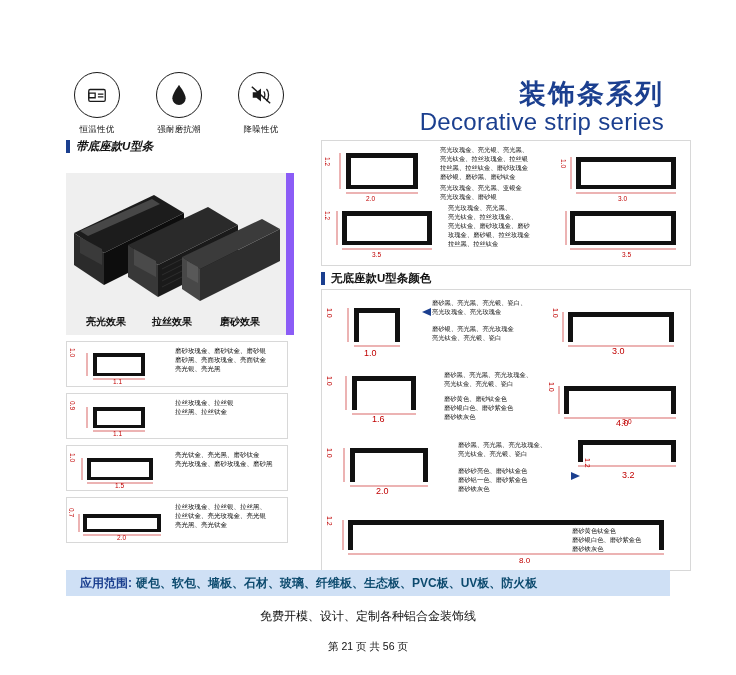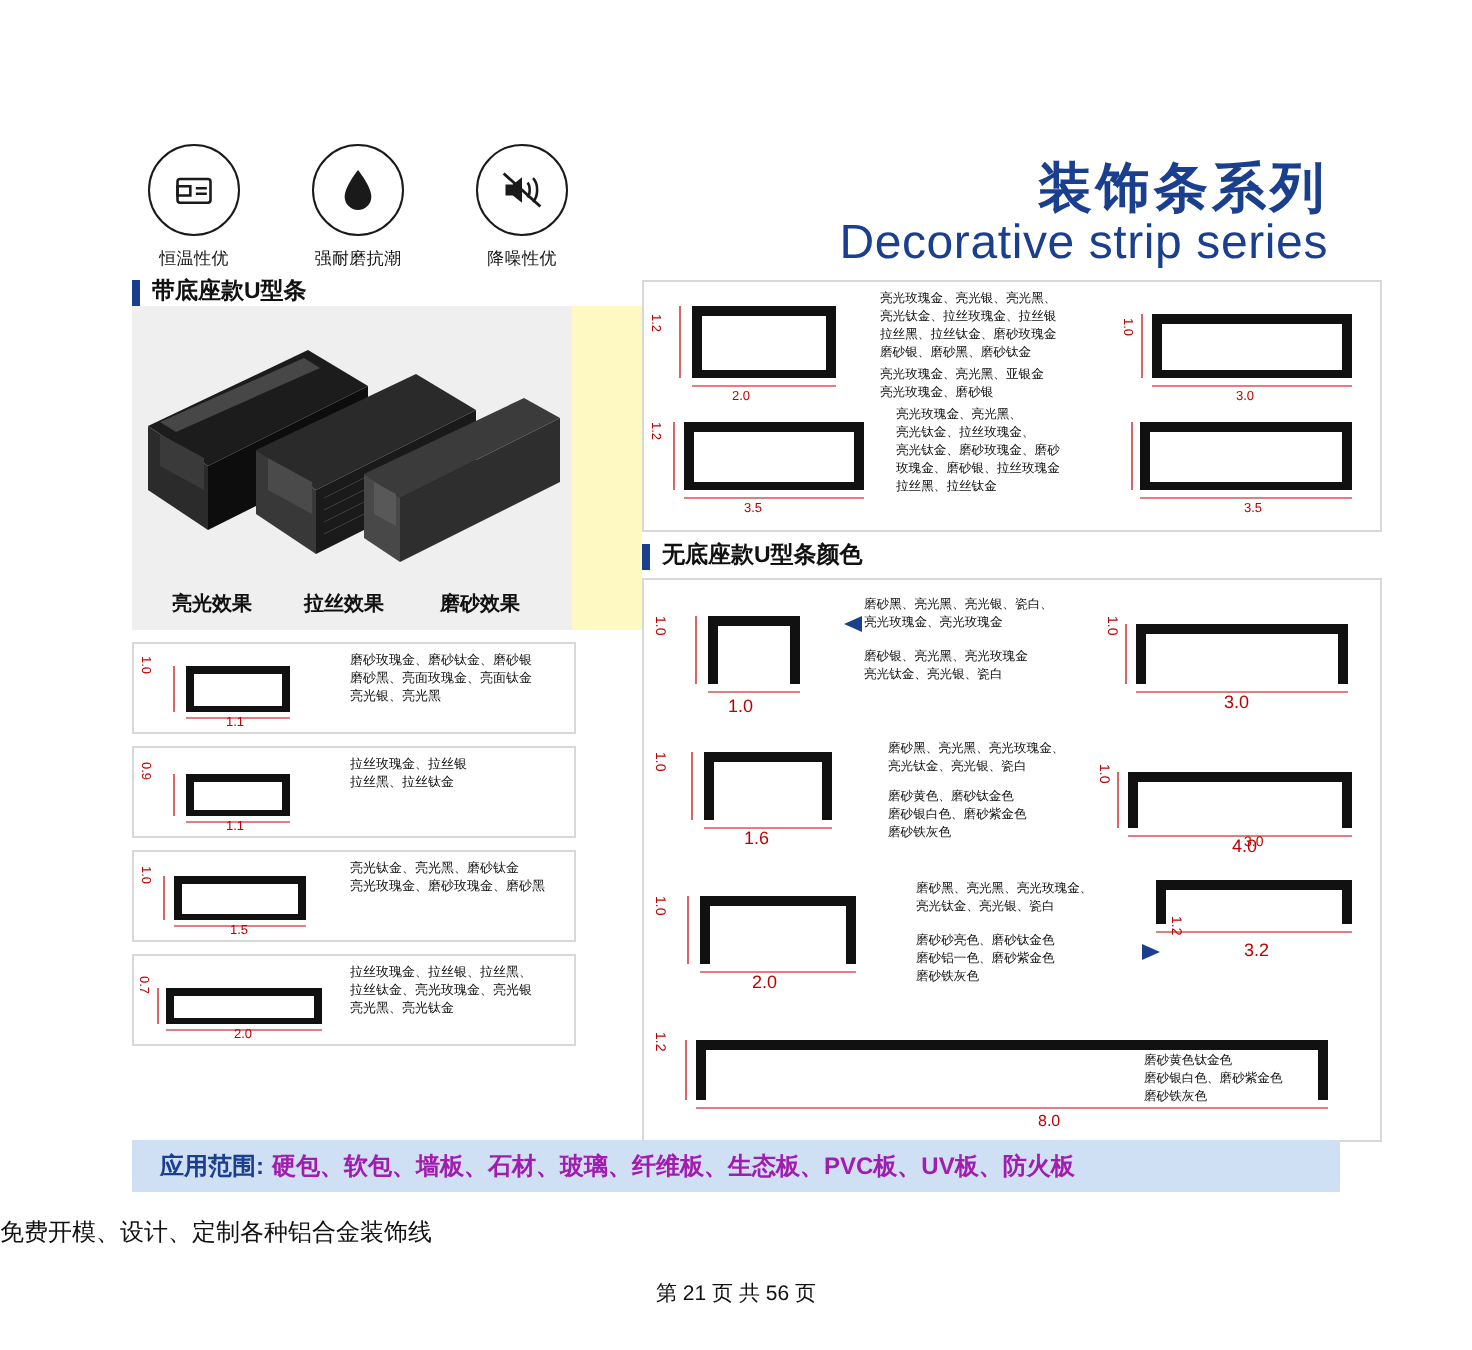--- a/index.html
+++ b/index.html
@@ -30,24 +30,25 @@
   .title-en{
     position:absolute;right:72px;top:108px;
     font-size:24px;color:#1b3f8f;letter-spacing:.3px;
   }
 
   
   .left-col{position:absolute;left:66px;top:140px;width:220px;}
   .sec-head{
     font-size:11.5px;font-weight:bold;color:#111;
     border-left:4px solid #1b3f8f;padding-left:6px;line-height:13px;
-    margin-bottom:0;
+    margin-bottom:20px;
+    font-style:italic;
   }
   .photo-box{
-    width:255px;height:162px;background:#fef9c3;position:relative;overflow:hidden;
+    width:228px;height:162px;background:#8b5cf6;position:relative;overflow:hidden;
   }
   .cap{
     position:absolute;bottom:6px;font-size:10px;font-weight:bold;color:#111;text-align:center;width:56px;
   }
 
   
   .mini-card{
     width:220px;border:1px solid #d8d8d8;margin-top:6px;height:44px;position:relative;background:#fff;
   }
   .mini-card .drawing{position:absolute;left:6px;top:5px;width:96px;height:34px;}
@@ -65,23 +66,23 @@
     font-size:11.5px;font-weight:bold;color:#111;
     border-left:4px solid #1b3f8f;padding-left:6px;line-height:13px;margin:6px 0 4px 0;
   }
 
   
   .apply-bar{
     position:absolute;left:66px;top:570px;width:604px;height:26px;
     background:#cfe0f5;display:flex;align-items:center;padding-left:14px;box-sizing:border-box;
   }
   .apply-label{font-size:12px;font-weight:bold;color:#1b3f8f;}
-  .apply-text{font-size:12px;font-weight:bold;color:#a21caf;margin-left:4px;}
+  .apply-text{font-size:12px;font-weight:bold;color:#0c4a6e;margin-left:4px;}
   .subnote{
-    position:absolute;left:0;right:0;top:608px;font-size:12px;color:#111;
+    position:absolute;left:0;right:0;top:608px;text-align:center;font-size:12px;color:#111;
   }
   .pagenum{
     position:absolute;left:0;right:0;top:640px;text-align:center;font-size:10.5px;color:#111;
   }
 </style>
 </head>
 <body>
 
 <div class="page">
 

